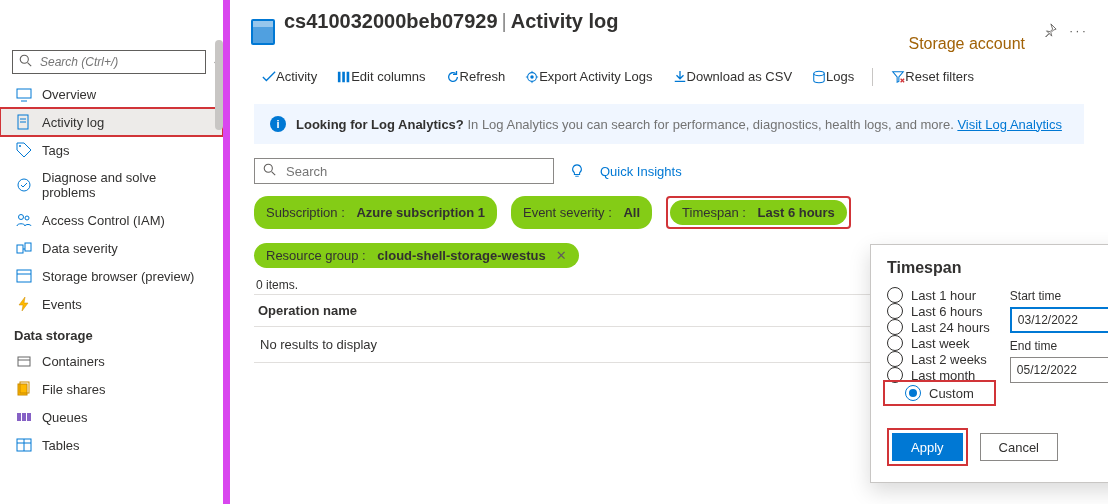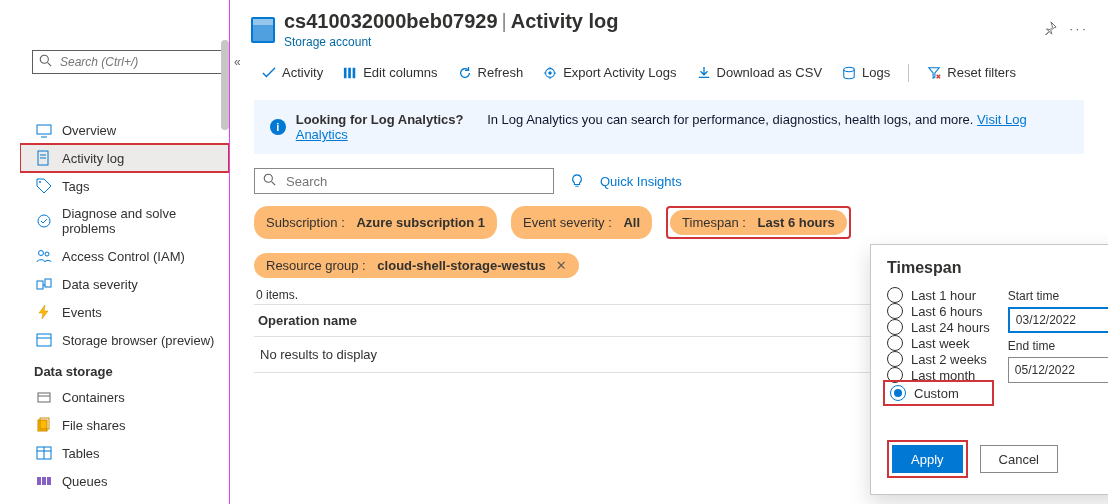--- a/index.html
+++ b/index.html
@@ -9,43 +9,42 @@
     font-size: 13px;
     color: #323130;
     background: #fff;
     width: 1108px;
     height: 504px;
     overflow: hidden;
   }
   .root { display: flex; height: 100%; }
   .sidebar {
     width: 230px;
-    border-right: 1px solid #d946ef;
+    border-right: 7px solid #d946ef;
     display: flex;
     flex-direction: column;
     position: relative;
-    padding-left: 20px;
   }
   .resource-icon {
     width: 26px; height: 32px; flex: 0 0 26px;
     display: flex; align-items: center; justify-content: center;
   }
   .header-text { flex: 1; }
-  .subtitle { font-size: 12px; color: #0369a1; margin-top:2px;}
+  .subtitle { font-size: 16px; color: #a16207; margin-top:2px;text-align:right;}
   .search-row { padding: 0 12px 6px 12px; display:flex; align-items:center; gap:8px;}
   .search-box {
     flex:1;
     border:1px solid #605e5c;
     height:24px;
     display:flex; align-items:center; padding:0 6px; gap:6px;
     font-size:12px; color:#605e5c;
   }
   .search-box input { border:0; outline:0; flex:1; font-size:12px; font-style:italic; color:#323130;}
   .collapse-chevrons { color:#605e5c; font-size:12px; cursor:pointer;}
-  .nav-list { flex:1; overflow:auto;margin-top:36px; }
+  .nav-list { flex:1; overflow:auto; }
   .nav-item {
     display:flex; align-items:center;
     padding: 6px 12px 6px 16px; gap:10px;
     font-size:13px; cursor:pointer;
   }
   .nav-item.selected { background:#edebe9; }
   .nav-item .nicon { width:16px; height:16px; display:flex; align-items:center; justify-content:center; color:#0078d4;}
   .nav-section-title { padding:10px 12px 4px 14px; font-size:13px; font-weight:600;}
   .highlight-red { outline:2px solid #d13438; outline-offset:-1px; }
 
@@ -59,21 +58,21 @@
   .main-title .sep { font-weight:300; color:#888; padding:0 4px;}
   .pin-more { display:flex; gap:12px; color:#605e5c; margin-left:10px;}
 
   .toolbar {
     display:flex; align-items:center; gap:4px;
     padding: 8px 16px 10px 24px;
     border-bottom:0px solid #e1dfdd;
     flex-wrap:wrap;
     font-size:13px;
   }
-  .tbtn { display:inline-flex; align-items:center; gap:6px; padding:4px 8px; cursor:pointer; color:#323130;}
+  .tbtn { display:inline-flex; align-items:center; padding:4px 8px; cursor:pointer; color:#323130;}
   .tbtn svg { color:#0078d4;}
   .tsep { width:1px; height:18px; background:#c8c6c4; margin:0 6px;}
 
   .content { padding: 0 24px; flex:1; overflow:auto; position:relative;}
   .info-banner {
     background:#f0f6ff; border:0; padding:12px 16px;
     display:flex; gap:10px; align-items:center; font-size:13px;
     margin:6px 0 14px 0;
   }
   .info-banner .icircle {
@@ -86,21 +85,21 @@
   .search-insights-row { display:flex; align-items:center; gap:16px; margin-bottom:12px;}
   .main-search {
     flex:0 0 300px; height:26px; border:1px solid #8a8886;
     display:flex; align-items:center; padding:0 8px; gap:8px; font-size:13px; color:#605e5c;
   }
   .main-search input { border:0; outline:0; flex:1; font-size:13px;}
   .quick-insights { color:#0078d4; display:inline-flex; align-items:center; gap:16px; cursor:pointer;}
 
   .pill-row { display:flex; gap:14px; flex-wrap:wrap; margin-bottom:10px;}
   .pill {
-    background:#fdba74; border-radius:14px; padding:5px 12px;
+    background:#84cc16; border-radius:14px; padding:5px 12px;
     font-size:13px; display:inline-flex; align-items:center; gap:4px; cursor:pointer;
     color:#323130;
   }
   .pill .lbl { color:#323130;}
   .pill .val { font-weight:600;}
   .pill .x { margin-left:6px; color:#605e5c;}
   .pill-ts-outer { border:2px solid #d13438; border-radius:4px; padding:0;}
   .pill-ts-outer .pill { margin:2px;}
 
   .items-count { font-size:12px; color:#323130; margin:4px 0 2px 2px;}
@@ -119,21 +118,21 @@
     z-index:10;
   }
   .popup h3 { margin:0 0 10px 0; font-size:16px; font-weight:600;}
   .popup-body { display:flex; gap:18px;}
   .radio-col { display:flex; flex-direction:column; }
   .radio-item { display:flex; align-items:center; gap:8px; cursor:pointer; font-size:13px;}
   .radio-outer { width:16px;height:16px;border:1px solid #323130;border-radius:50%;display:flex;align-items:center;justify-content:center;}
   .radio-item.selected .radio-outer{ border-color:#0078d4;}
   .radio-inner { width:8px;height:8px;border-radius:50%; background:#0078d4; display:none;}
   .radio-item.selected .radio-inner{display:block;}
-  .highlight-custom { border:2px solid #d13438; padding:3px 5px; margin:-3px -4px 18px -4px;}
+  .highlight-custom { border:2px solid #d13438; padding:3px 20px; margin:-3px -4px 6px -4px;}
   .date-col { display:flex; flex-direction:column; gap:4px;}
   .date-col .lbl { font-size:12px; color:#323130; margin-top:2px;}
   .dt-row { display:flex; gap:8px;}
   .date-input {
     width:130px; height:26px; border:1px solid #8a8886;
     display:flex; align-items:center; justify-content:space-between;
     padding:0 6px; font-size:12px;
   }
   .date-input.focus { border:2px solid #0078d4; height:26px;}
   .popup-buttons { display:flex; gap:12px; margin-top:16px; align-items:center;}
@@ -220,33 +219,33 @@
                 <rect x="1" y="5" width="6" height="8" fill="none" stroke="#0078d4"></rect>
                 <rect x="9" y="3" width="6" height="8" fill="none" stroke="#0078d4"></rect>
                 <path d="M7 9h2" stroke="#0078d4"></path>
               </svg>
             </span>
             <span>Data severity</span>
           </div>
           <div class="nav-item">
             <span class="nicon">
               <svg width="16" height="16" viewBox="0 0 16 16">
-                <path d="M9 1L3 9h4l-1 6 6-8H8z" fill="#ffb900" stroke="#ca8a00" stroke-width=".5"></path>
-              </svg>
-            </span>
-            <span>Events</span>
-          </div>
-          <div class="nav-item">
-            <span class="nicon">
-              <svg width="16" height="16" viewBox="0 0 16 16">
                 <rect x="1" y="2" width="14" height="12" fill="none" stroke="#0078d4"></rect>
                 <line x1="1" y1="6" x2="15" y2="6" stroke="#0078d4"></line>
               </svg>
             </span>
             <span>Storage browser (preview)</span>
+          </div>
+          <div class="nav-item">
+            <span class="nicon">
+              <svg width="16" height="16" viewBox="0 0 16 16">
+                <path d="M9 1L3 9h4l-1 6 6-8H8z" fill="#ffb900" stroke="#ca8a00" stroke-width=".5"></path>
+              </svg>
+            </span>
+            <span>Events</span>
           </div>
         </div>
       <div class="nav-section-title">Data storage</div>
       <div id="nav-items2">
           <div class="nav-item">
             <span class="nicon">
               <svg width="16" height="16" viewBox="0 0 16 16">
                 <rect x="2" y="4" width="12" height="9" fill="none" stroke="#666"></rect>
                 <line x1="2" y1="7" x2="14" y2="7" stroke="#666"></line>
               </svg>
@@ -258,36 +257,36 @@
               <svg width="16" height="16" viewBox="0 0 16 16">
                 <rect x="2" y="3" width="9" height="11" fill="#ffb900" stroke="#ca8a00"></rect>
                 <rect x="4" y="1" width="9" height="11" fill="none" stroke="#ca8a00"></rect>
               </svg>
             </span>
             <span>File shares</span>
           </div>
           <div class="nav-item">
             <span class="nicon">
               <svg width="16" height="16" viewBox="0 0 16 16">
+                <rect x="1" y="4" width="4" height="8" fill="#8661c5"></rect>
+                <rect x="6" y="4" width="4" height="8" fill="#8661c5"></rect>
+                <rect x="11" y="4" width="4" height="8" fill="#8661c5"></rect>
+              </svg>
+            </span>
+            <span>Queues</span>
+          </div>
+          <div class="nav-item">
+            <span class="nicon">
+              <svg width="16" height="16" viewBox="0 0 16 16">
                 <rect x="1" y="2" width="14" height="12" fill="none" stroke="#0078d4"></rect>
                 <line x1="1" y1="6" x2="15" y2="6" stroke="#0078d4"></line>
                 <line x1="8" y1="2" x2="8" y2="14" stroke="#0078d4"></line>
               </svg>
             </span>
             <span>Tables</span>
-          </div>
-          <div class="nav-item">
-            <span class="nicon">
-              <svg width="16" height="16" viewBox="0 0 16 16">
-                <rect x="1" y="4" width="4" height="8" fill="#8661c5"></rect>
-                <rect x="6" y="4" width="4" height="8" fill="#8661c5"></rect>
-                <rect x="11" y="4" width="4" height="8" fill="#8661c5"></rect>
-              </svg>
-            </span>
-            <span>Queues</span>
           </div>
         </div>
     </div>
   </div>
 
   <div class="main">
     <div class="breadcrumb-header">
       <div class="resource-icon resource-icon2">
         <svg width="26" height="32" viewBox="0 0 26 32">
             <rect x="1" y="3" width="24" height="26" rx="2" fill="#0078d4"></rect>
@@ -366,21 +365,21 @@
           </svg>
         <span>Reset filters</span>
       </div>
     </div>
 
     <div class="content">
       <div class="info-banner">
         <span class="icircle">i</span>
         <span>
           <b>Looking for Log Analytics?</b>
-          <span style="color:#0f172a;margin-left:20px;">In Log Analytics you can search for performance, diagnostics, health logs, and more.</span>
+          <span style="color:#737373;">In Log Analytics you can search for performance, diagnostics, health logs, and more.</span>
           <a href="#">Visit Log Analytics</a>
         </span>
       </div>
 
       <div class="search-insights-row">
         <div class="main-search">
           <span>
             <svg width="13" height="13" viewBox="0 0 16 16">
                 <circle cx="6.5" cy="6.5" r="5" fill="none" stroke="#605e5c" stroke-width="1.3"></circle>
                 <line x1="10.5" y1="10.5" x2="15" y2="15" stroke="#605e5c" stroke-width="1.3"></line>

